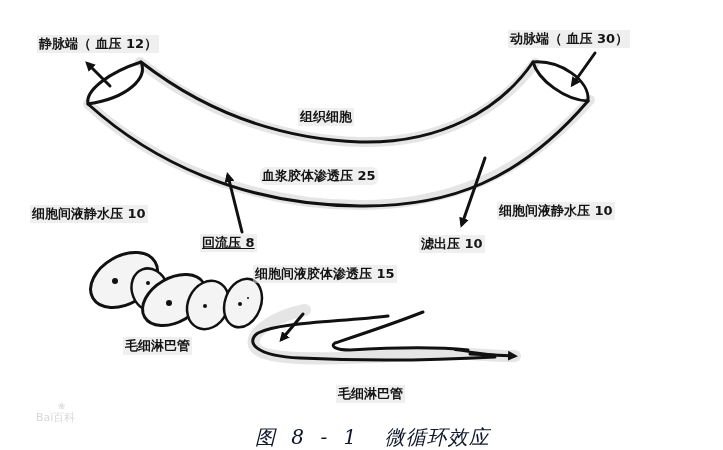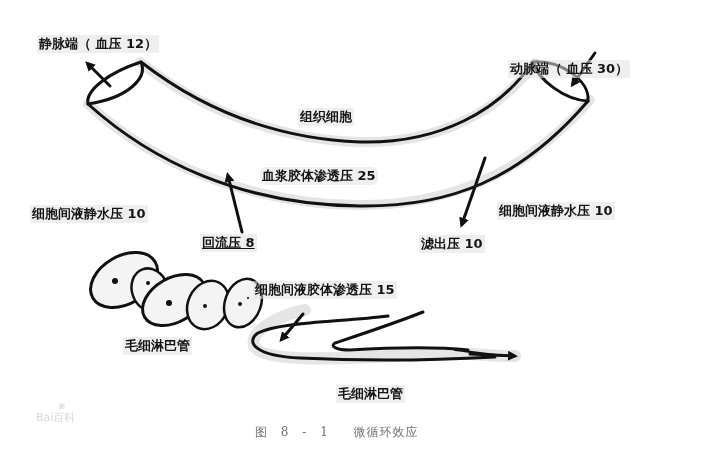--- a/index.html
+++ b/index.html
@@ -29,24 +29,25 @@
       background: rgba(225,225,225,0.55);
       padding: 1px 2px;
       line-height: 16px;
       letter-spacing: 0px;
     }
     .caption {
       position: absolute;
       left: 255px;
       top: 424px;
       font-family: "DejaVu Serif", "Liberation Serif", serif;
-      font-size: 12px;
-      color: #737373;
+      font-size: 20px;
+      color: #0f172a;
       white-space: nowrap;
       word-spacing: 6px;
+      font-style: italic;
     }
     .caption .num { letter-spacing: 2px; }
     .caption .title { margin-left: 14px; letter-spacing: 1px; }
     .watermark {
       position: absolute;
       left: 36px;
       top: 410px;
       font-size: 11px;
       color: #d8d8d8;
       white-space: nowrap;
@@ -125,28 +126,28 @@
       <path class="ink" stroke-width="3" d="M388,316 C340,322 280,322 258,333 C245,342 255,356 300,358 C380,362 440,360 495,357"></path>
       <path class="ink" stroke-width="3" d="M423,312 C390,325 350,338 335,343 C330,346 335,350 350,350 C400,347 440,347 468,350"></path>
       <path class="ink" stroke-width="2" d="M455,350 C470,352 488,354 505,356"></path>
     </g>
     <line class="ink" stroke-width="3" x1="303" y1="314" x2="282" y2="339" marker-end="url(#ahs)"></line>
     <line class="ink" stroke-width="3" x1="470" y1="354" x2="514" y2="356" marker-end="url(#ahs)"></line>
   </svg>
 
   
   <span class="label" style="left:37px; top:35px;">静脉端（ 血压 12）</span>
-  <span class="label" style="left:508px; top:30px;margin-top:30px;">动脉端（ 血压 30）</span>
+  <span class="label" style="left:508px; top:30px;">动脉端（ 血压 30）</span>
   <span class="label" style="left:298px; top:108px;">组织细胞</span>
   <span class="label" style="left:260px; top:167px;border-radius:6px;">血浆胶体渗透压 25</span>
   <span class="label" style="left:30px; top:205px;">细胞间液静水压 10</span>
   <span class="label" style="left:497px; top:202px;">细胞间液静水压 10</span>
   <span class="label" style="left:200px; top:234px;text-decoration:underline;">回流压 8</span>
   <span class="label" style="left:419px; top:235px;">滤出压 10</span>
-  <span class="label" style="left:253px; top:265px;margin-top:16px;">细胞间液胶体渗透压 15</span>
+  <span class="label" style="left:253px; top:265px;">细胞间液胶体渗透压 15</span>
   <span class="label" style="left:123px; top:337px;">毛细淋巴管</span>
   <span class="label" style="left:336px; top:385px;">毛细淋巴管</span>
 
   
   <div class="watermark">
     <span class="paw">❀</span>
     <span>Bai百科</span>
   </div>
 
   

